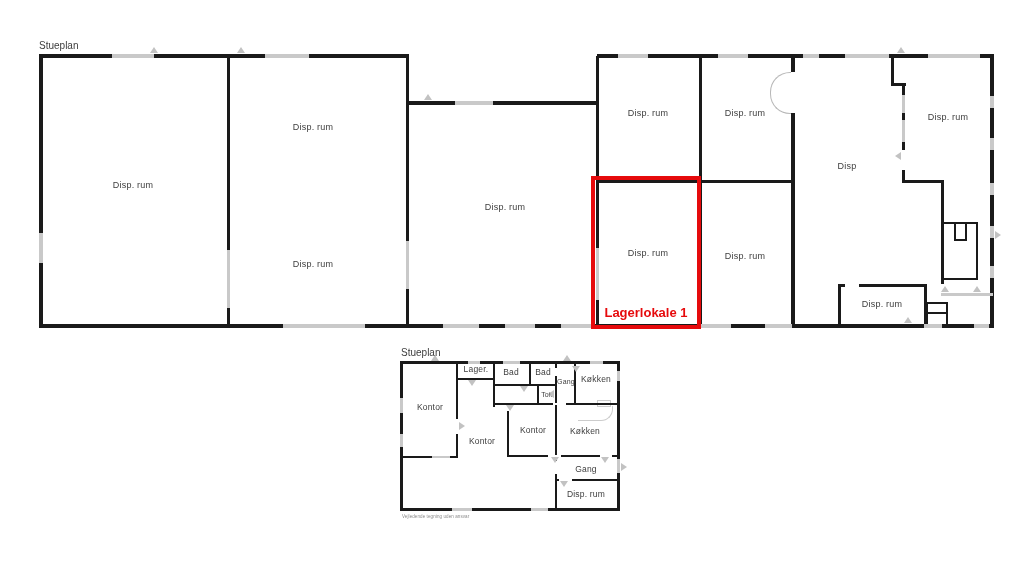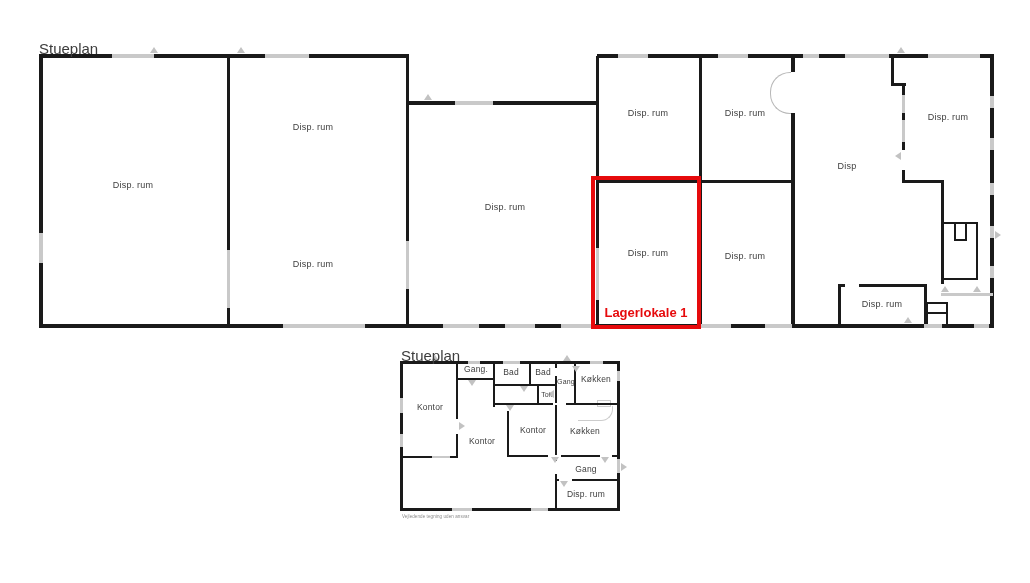--- a/index.html
+++ b/index.html
@@ -5,21 +5,21 @@
   html,body{margin:0;padding:0;background:#fff;}
   #canvas{position:relative;width:1030px;height:583px;background:#fff;overflow:hidden;
           font-family:"Liberation Sans",sans-serif;}
   .w{position:absolute;background:var(--wall,#1a1a1a);}
   .win{position:absolute;background:var(--window,#c9c9c9);}
   .gap{position:absolute;background:#ffffff;}
   .lbl{position:absolute;transform:translate(-50%,-50%);white-space:nowrap;
        color:var(--label-text,#3d3d3d);font-size:9px;letter-spacing:.2px;}
   .lbl.sm{font-size:7px;}
   .lbl.md{font-size:8.5px;}
-  .title{position:absolute;color:var(--label-text,#3d3d3d);font-size:15px;text-align:right;}
+  .title{position:absolute;color:var(--label-text,#3d3d3d);font-size:10px;text-align:right;}
   .hl{position:absolute;border:4px solid var(--highlight-red,#e60a0c);background:transparent;z-index:6;}
   .hl-label{position:absolute;left:0;right:0;bottom:5px;text-align:center;font-weight:bold;
             font-size:13px;color:var(--highlight-red,#e60a0c);}
   .tu{position:absolute;width:0;height:0;border-left:4px solid transparent;border-right:4px solid transparent;border-bottom:6px solid #c2c2c2;}
   .td{position:absolute;width:0;height:0;border-left:4px solid transparent;border-right:4px solid transparent;border-top:6px solid #c2c2c2;}
   .tl{position:absolute;width:0;height:0;border-top:4px solid transparent;border-bottom:4px solid transparent;border-right:6px solid #c2c2c2;}
   .tr{position:absolute;width:0;height:0;border-top:4px solid transparent;border-bottom:4px solid transparent;border-left:6px solid #c2c2c2;}
   .arc{position:absolute;border:1px solid #b8b8b8;background:#fff;z-index:3;}
   .box{position:absolute;border:2px solid var(--wall,#1a1a1a);background:#fff;}
   .thin{position:absolute;border:1px solid #cccccc;background:transparent;}
@@ -180,21 +180,21 @@
     <div class="tr" style="left:459px;top:422px;"></div>
     <div class="td" style="left:506px;top:405px;"></div>
     <div class="td" style="left:572px;top:366px;"></div>
     <div class="td" style="left:551px;top:457px;"></div>
     <div class="td" style="left:601px;top:457px;"></div>
     <div class="td" style="left:560px;top:481px;"></div>
     <div class="tr" style="left:621px;top:463px;"></div>
     <div class="tl" style="left:548px;top:390px;"></div>
 
     <div class="lbl md" style="left:430px;top:407px;">Kontor</div>
-    <div class="lbl md" style="left:476px;top:369px;">Gang.</div>
+    <div class="lbl md" style="left:476px;top:369px;">Lager.</div>
     <div class="lbl md" style="left:511px;top:372px;">Bad</div>
     <div class="lbl md" style="left:543px;top:372px;">Bad</div>
     <div class="lbl sm" style="left:566px;top:381px;">Gang</div>
     <div class="lbl md" style="left:596px;top:379px;">Køkken</div>
     <div class="lbl sm" style="left:547px;top:394px;">Toi.</div>
     <div class="lbl md" style="left:482px;top:441px;">Kontor</div>
     <div class="lbl md" style="left:533px;top:430px;">Kontor</div>
     <div class="lbl md" style="left:585px;top:431px;">Køkken</div>
     <div class="lbl md" style="left:586px;top:469px;">Gang</div>
     <div class="lbl md" style="left:586px;top:494px;">Disp. rum</div>

